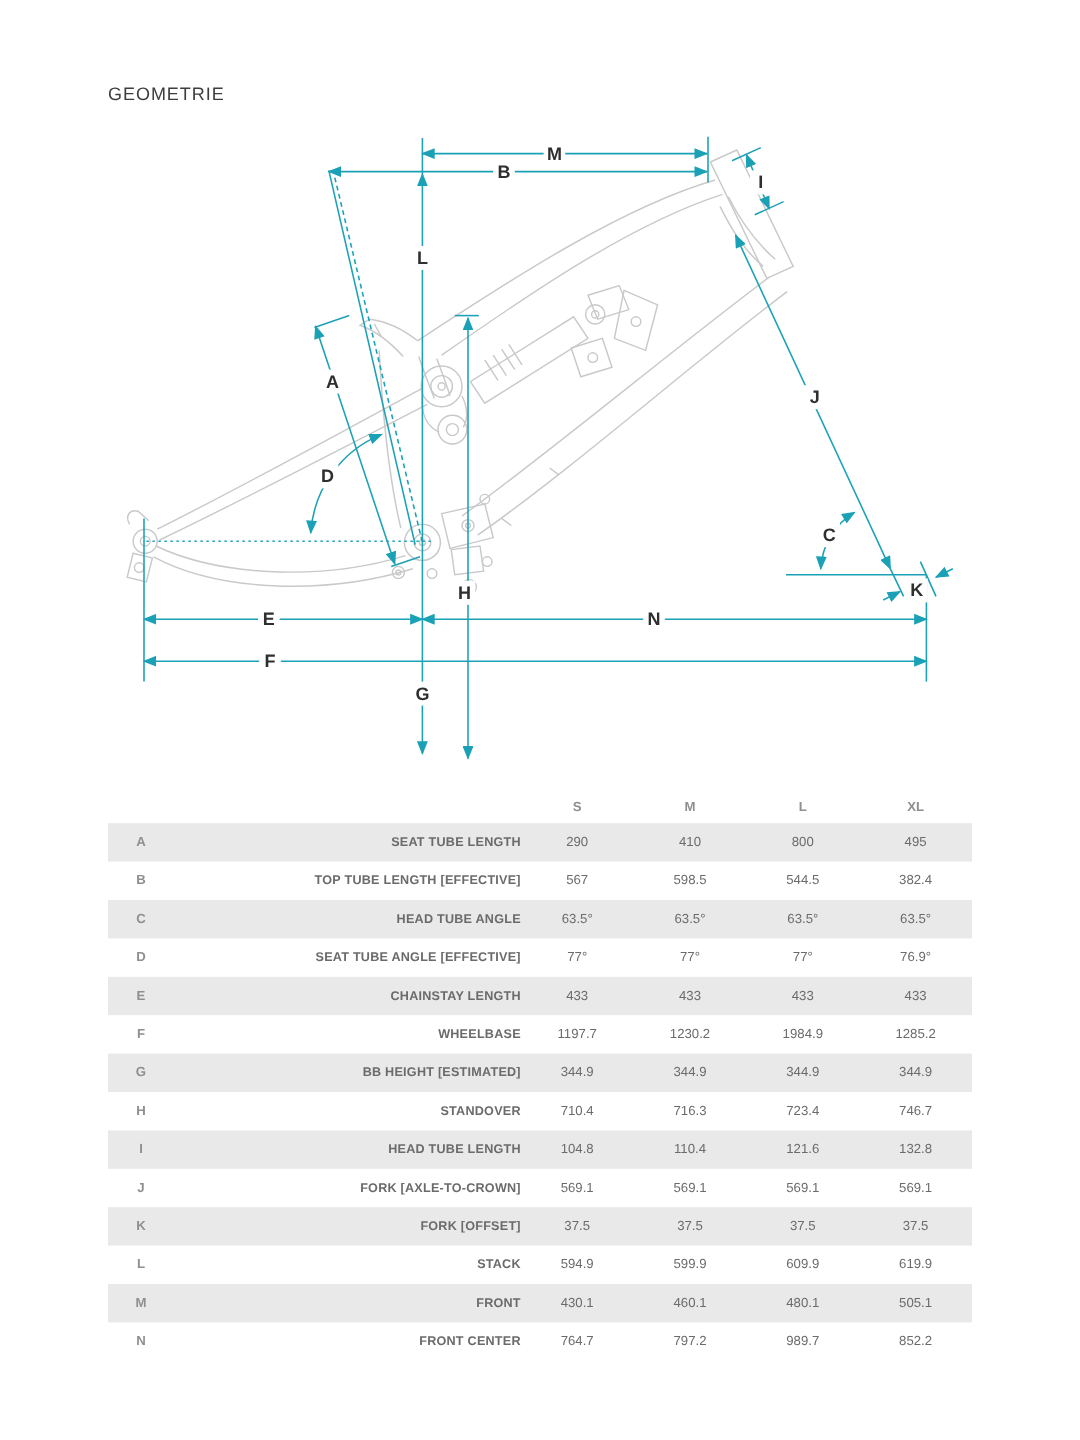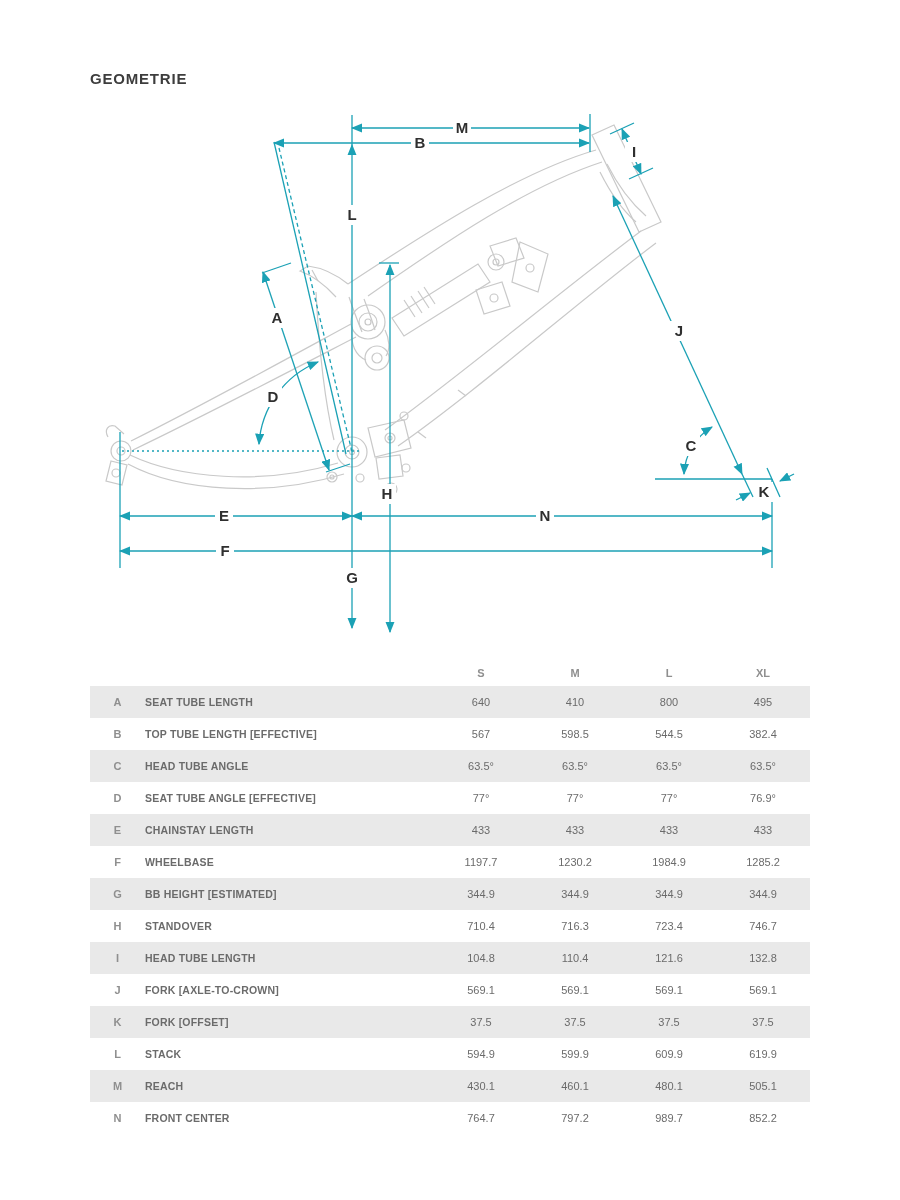--- a/index.html
+++ b/index.html
@@ -1,27 +1,27 @@
 <!DOCTYPE html>
 <html><head>
 <meta charset="utf-8">
 <style>
   * { margin:0; padding:0; box-sizing:border-box; }
   html,body { width:900px; height:1200px; background:#ffffff;
               font-family:"Liberation Sans", sans-serif; position:relative; }
-  .page-title { position:absolute; left:90px; top:70px; font-size:15px; font-weight:bold;
+  .page-title { position:absolute; left:90px; top:70px; font-size:15px; font-weight:normal;
                 color:#3d3d3d; letter-spacing:0.8px; }
   .diagram { position:absolute; left:0; top:100px; width:900px; height:560px; }
   .geo-table { position:absolute; left:90px; top:659px; width:720px; font-size:11px; color:#6b6b6b; }
   .t-row { display:grid; grid-template-columns:55px 289px 94px 94px 94px 94px;
            align-items:center; height:32px; }
   .t-head { height:27px; font-weight:bold; color:#8f8f8f; }
   .t-row.alt { background:#e9e9e9; }
   .c-key { text-align:center; font-weight:bold; color:#8f8f8f; }
-  .c-name { text-align:left; font-weight:bold; color:#6b6b6b; letter-spacing:0.2px; font-size:10.5px; }
+  .c-name { text-align:right; font-weight:bold; color:#6b6b6b; letter-spacing:0.2px; font-size:10.5px; }
   .c-val { text-align:center; }
   svg text { font-family:"Liberation Sans", sans-serif; font-size:15px; font-weight:bold; fill:#2f2f2f; }
 </style>
 </head>
 <body>
 
 <div class="page-title">GEOMETRIE</div>
 
 <svg class="diagram" viewBox="0 100 900 560" xmlns="http://www.w3.org/2000/svg">
   <defs>
@@ -182,21 +182,21 @@
     <div class="c-name"></div>
     <div class="c-val">S</div>
     <div class="c-val">M</div>
     <div class="c-val">L</div>
     <div class="c-val">XL</div>
   </div>
 
   <div class="t-row alt">
     <div class="c-key">A</div>
     <div class="c-name">SEAT TUBE LENGTH</div>
-    <div class="c-val">640</div>
+    <div class="c-val">290</div>
     <div class="c-val">410</div>
     <div class="c-val">800</div>
     <div class="c-val">495</div>
   </div>
   <div class="t-row">
     <div class="c-key">B</div>
     <div class="c-name">TOP TUBE LENGTH [EFFECTIVE]</div>
     <div class="c-val">567</div>
     <div class="c-val">598.5</div>
     <div class="c-val">544.5</div>
@@ -277,21 +277,21 @@
   <div class="t-row">
     <div class="c-key">L</div>
     <div class="c-name">STACK</div>
     <div class="c-val">594.9</div>
     <div class="c-val">599.9</div>
     <div class="c-val">609.9</div>
     <div class="c-val">619.9</div>
   </div>
   <div class="t-row alt">
     <div class="c-key">M</div>
-    <div class="c-name">REACH</div>
+    <div class="c-name">FRONT</div>
     <div class="c-val">430.1</div>
     <div class="c-val">460.1</div>
     <div class="c-val">480.1</div>
     <div class="c-val">505.1</div>
   </div>
   <div class="t-row">
     <div class="c-key">N</div>
     <div class="c-name">FRONT CENTER</div>
     <div class="c-val">764.7</div>
     <div class="c-val">797.2</div>

